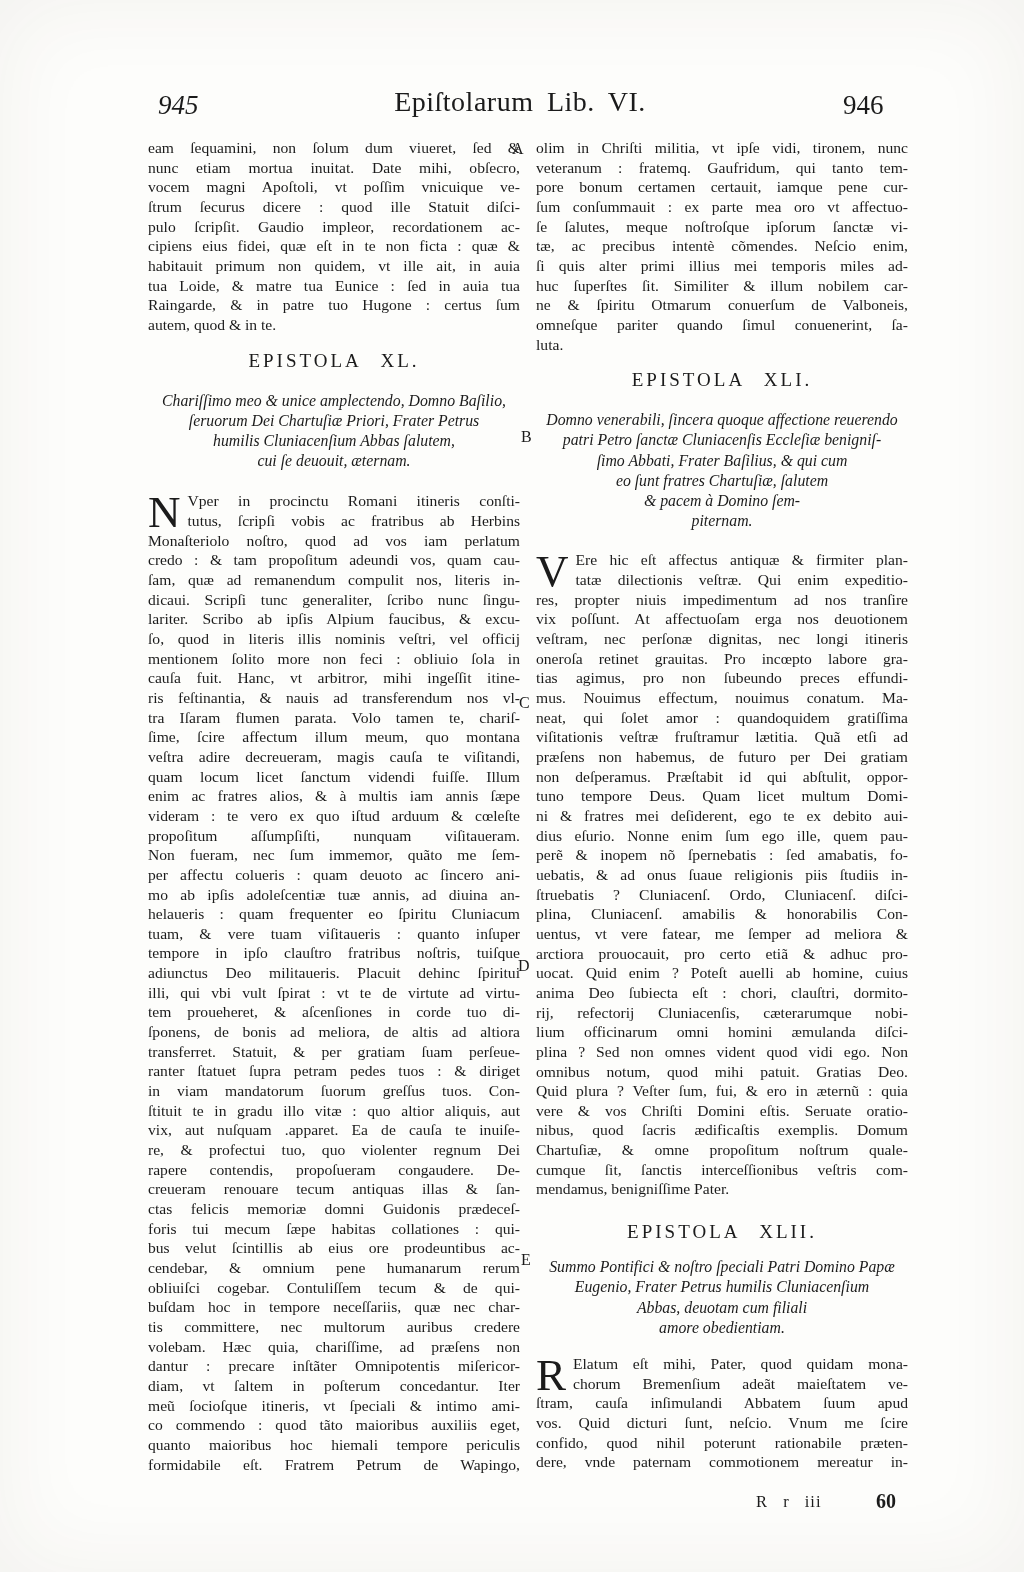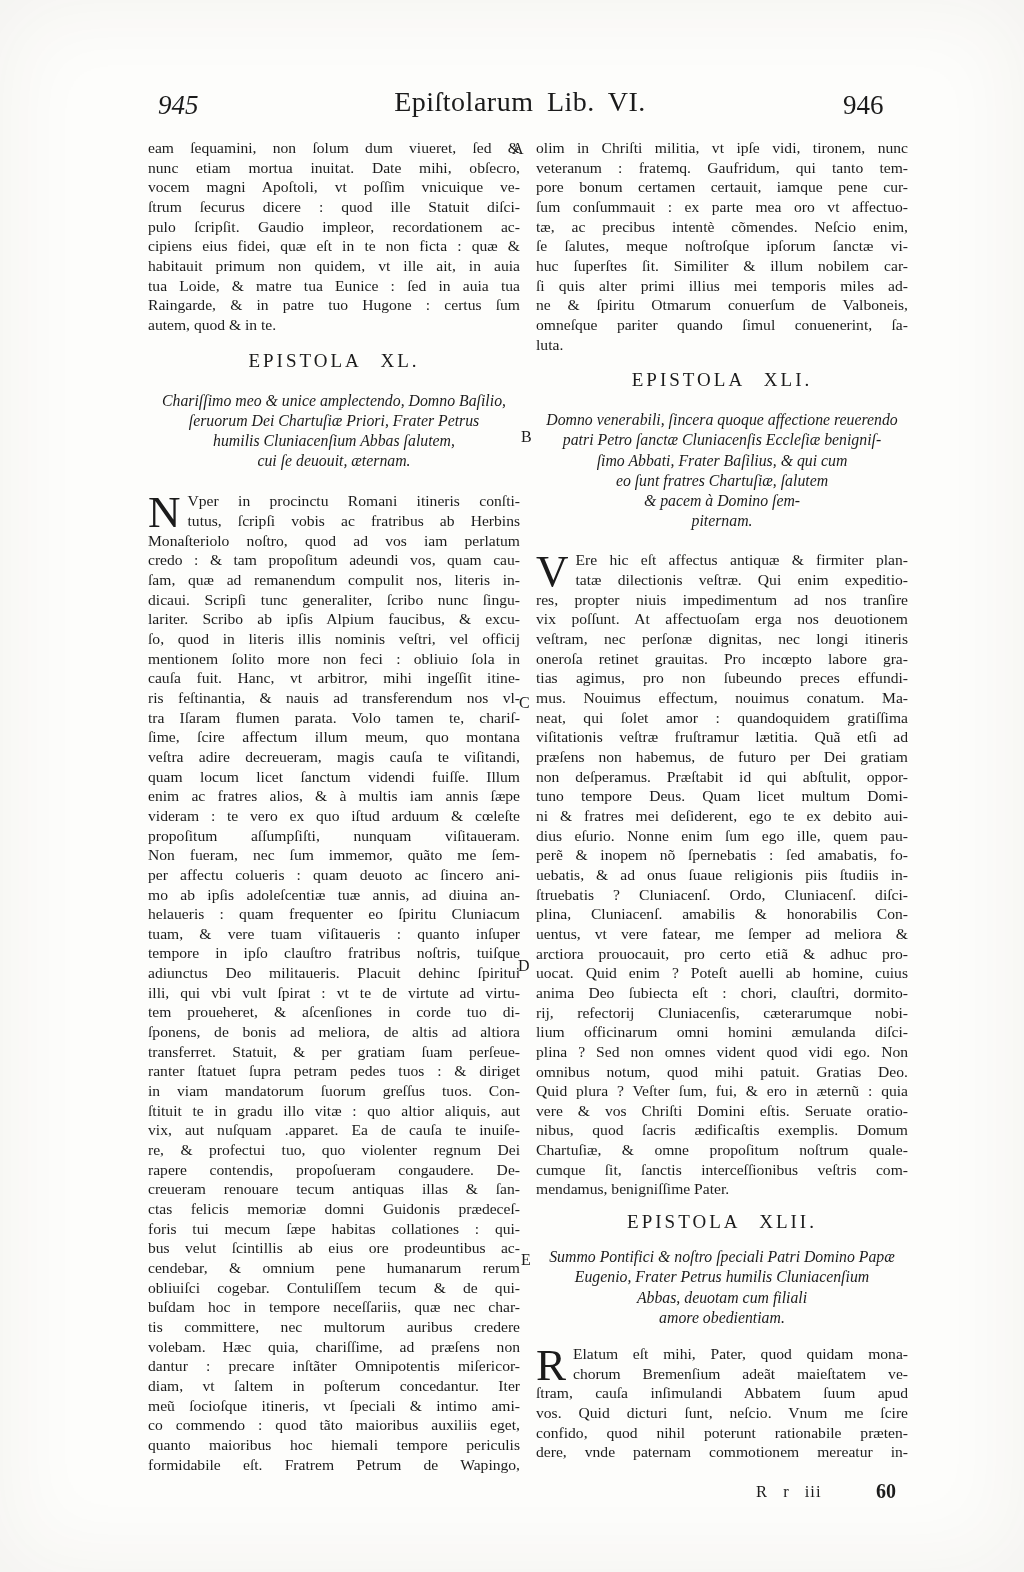--- a/index.html
+++ b/index.html
@@ -28,21 +28,21 @@
   .tl.fl{text-align-last:left;}
   .heading{
     text-align:center;font-size:19px;line-height:24px;
     letter-spacing:3px;word-spacing:12px;margin-top:14px;white-space:nowrap;
   }
   .dedication{margin-top:18px;font-style:italic;font-size:15.8px;line-height:20.2px;}
   .dedication .tl{text-align:center;text-align-last:center;white-space:nowrap;}
   .body-par{margin-top:20px;}
   #xli-heading{margin-top:14px;}
   #xli-body{margin-top:19px;}
-  #xlii-heading{margin-top:11px;}
+  #xlii-heading{margin-top:21px;}
   #xlii-dedication{margin-top:13px;}
   #xlii-body{margin-top:16px;}
   .dropcap{
     float:left;font-size:45px;line-height:36px;
     padding:3px 7px 0 0;
   }
   .margin-letter{position:absolute;font-size:16px;line-height:18px;}
   #ml-a{left:512px;top:140px;}
   #ml-b{left:521px;top:428px;}
   #ml-c{left:519px;top:694px;}
@@ -141,24 +141,24 @@
       </div>
   </div>
 </div>
 
 <div class="col" id="col-right">
   <div class="intro">
       <div class="tl">olim in Chriſti militia, vt ipſe vidi, tironem, nunc</div>
       <div class="tl">veteranum : fratemq. Gaufridum, qui tanto tem-</div>
       <div class="tl">pore bonum certamen certauit, iamque pene cur-</div>
       <div class="tl">ſum conſummauit : ex parte mea oro vt affectuo-</div>
+      <div class="tl">ſe ſalutes, meque noſtroſque ipſorum ſanctæ vi-</div>
       <div class="tl">tæ, ac precibus intentè cõmendes. Neſcio enim,</div>
-      <div class="tl">ſe ſalutes, meque noſtroſque ipſorum ſanctæ vi-</div>
+      <div class="tl">ſi quis alter primi illius mei temporis miles ad-</div>
       <div class="tl">huc ſuperſtes ſit. Similiter &amp; illum nobilem car-</div>
-      <div class="tl">ſi quis alter primi illius mei temporis miles ad-</div>
       <div class="tl">ne &amp; ſpiritu Otmarum conuerſum de Valboneis,</div>
       <div class="tl">omneſque pariter quando ſimul conuenerint, ſa-</div>
       <div class="tl fl">luta.</div>
     </div>
   <div class="heading" id="xli-heading">EPISTOLA XLI.</div>
   <div class="dedication">
       <div class="tl">Domno venerabili, ſincera quoque affectione reuerendo</div>
       <div class="tl">patri Petro ſanctæ Cluniacenſis Eccleſiæ benigniſ-</div>
       <div class="tl">ſimo Abbati, Frater Baſilius, &amp; qui cum</div>
       <div class="tl">eo ſunt fratres Chartuſiæ, ſalutem</div>

